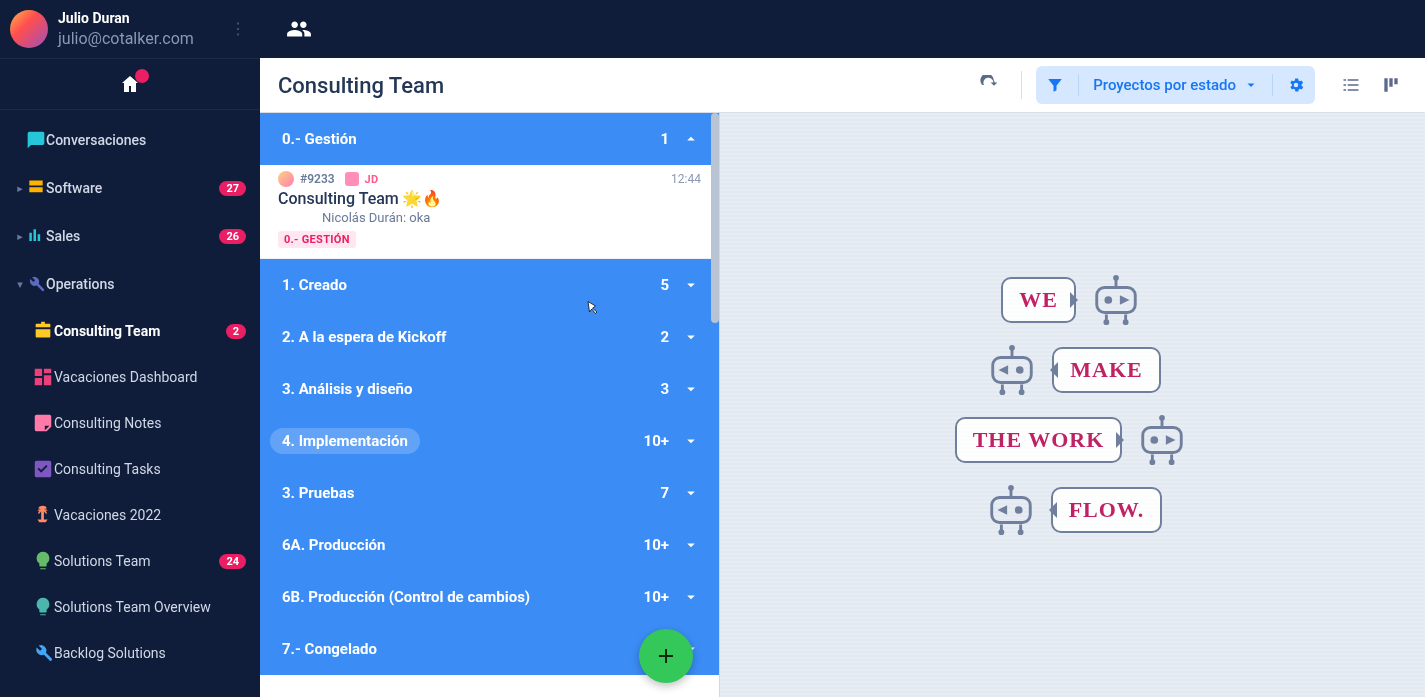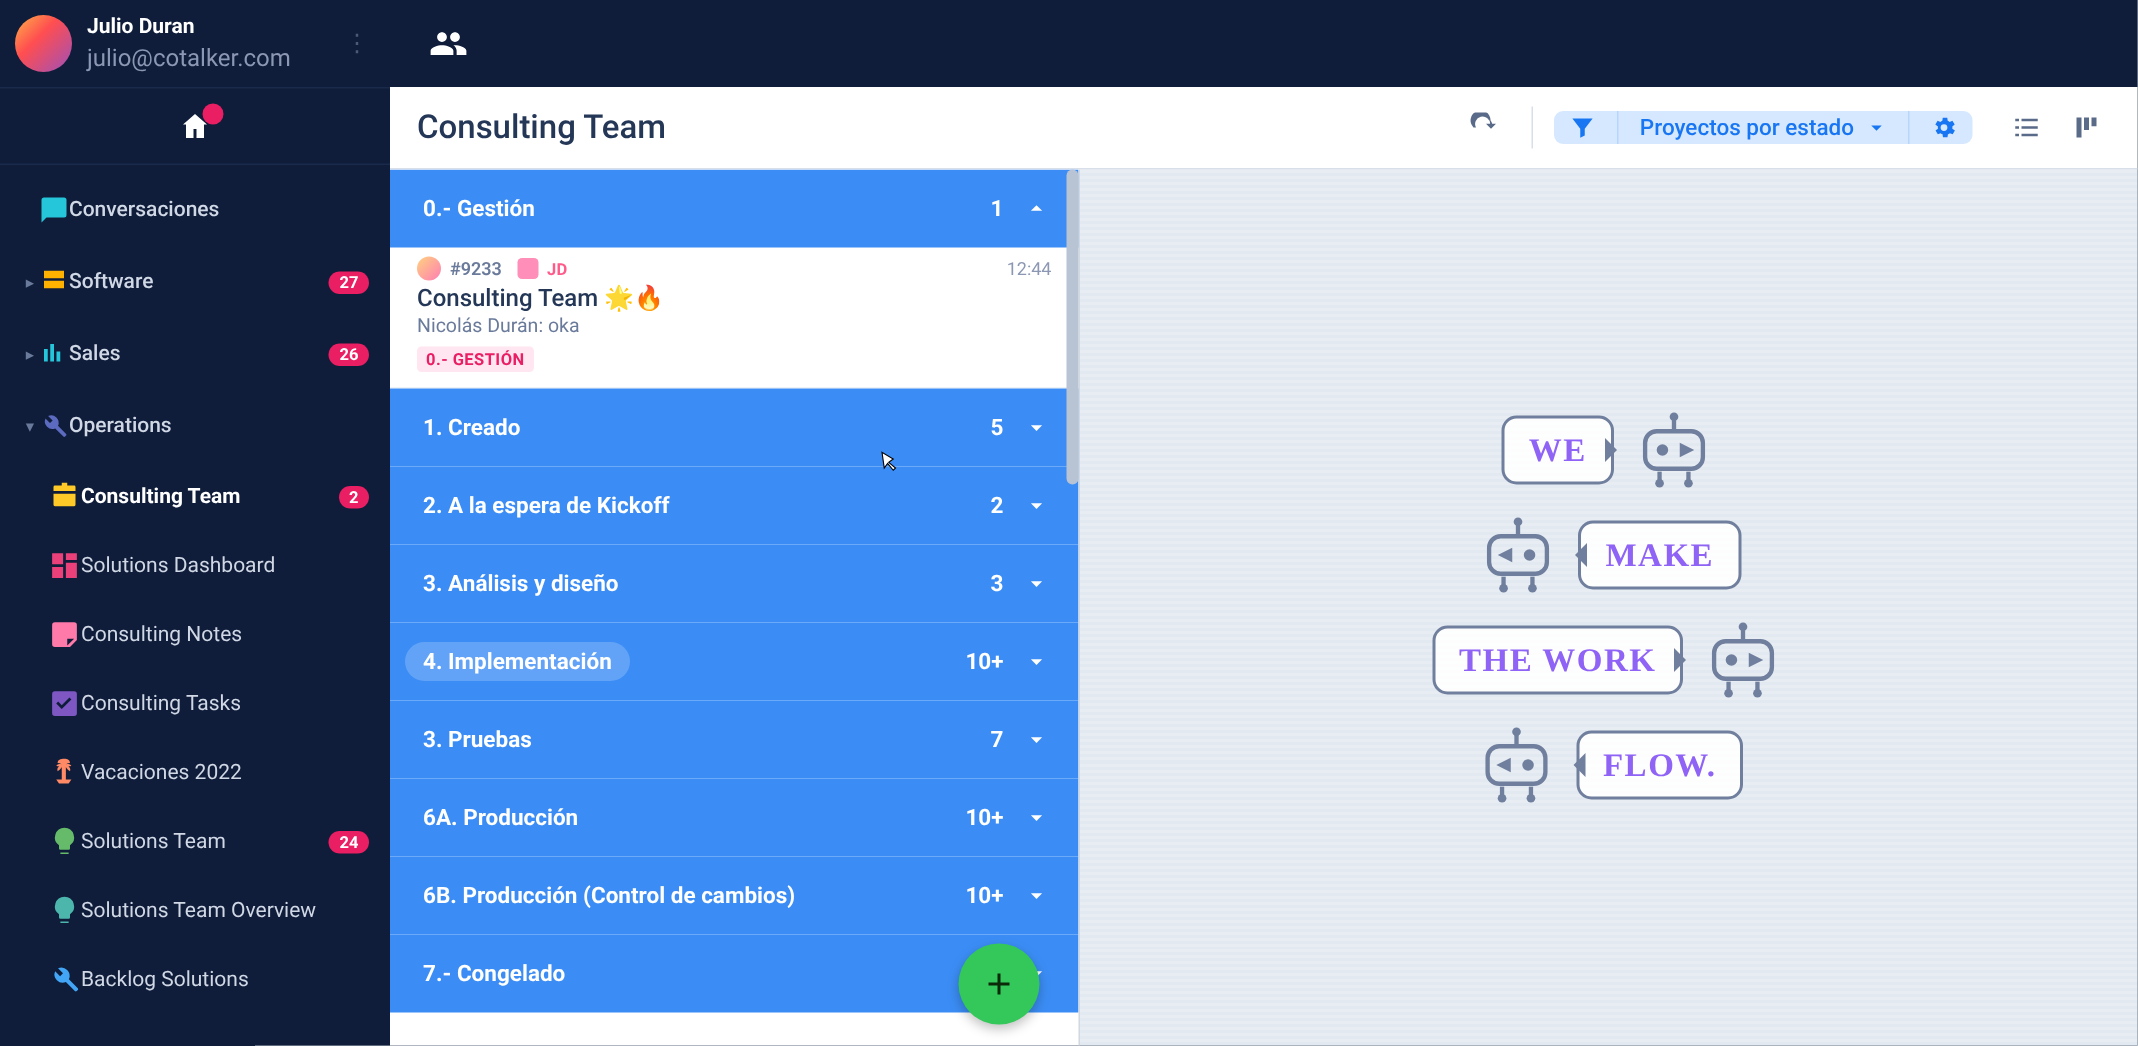--- a/index.html
+++ b/index.html
@@ -40,21 +40,21 @@
   .people-btn svg { width:26px; height:26px; fill:#fff;}
 
   
   .content { flex:1; background:#e8edf3; display:flex; flex-direction:column; min-height:0;}
   .header { height:55px; background:#fff; border-bottom:1px solid #d8dfe8; display:flex; align-items:center; padding:0 16px 0 18px; gap:10px;}
   .header-title { font-size:22px; font-weight:500; color:#243757; flex:0 0 auto;}
   .header-spacer { flex:1;}
   .hicon-btn { width:36px; height:36px; border-radius:6px; display:flex; align-items:center; justify-content:center; cursor:pointer; color:#5a6b8a;}
   .hicon-btn svg{width:20px;height:20px;fill:currentColor;}
   .vdiv { width:1px; height:28px; background:#d8dfe8; margin:0 4px;}
-  .filter-pill { background:#d6e8ff; color:#1976f2; height:22px; border-radius:6px; display:flex; align-items:center; padding:0 10px 0 10px; gap:8px; cursor:pointer;}
+  .filter-pill { background:#d6e8ff; color:#1976f2; height:38px; border-radius:6px; display:flex; align-items:center; padding:0 10px 0 10px; gap:8px; cursor:pointer;}
   .filter-pill .fdiv{width:1px;height:22px;background:#b8d6f9;margin:0 6px;}
   .filter-pill svg{width:18px;height:18px;fill:#1976f2;}
   .filter-pill .flabel{font-size:15px;font-weight:500;}
   .view-toggles{display:flex;gap:4px;margin-left:8px;}
 
   
   .body { flex:1; display:flex; min-height:0;}
   .list-pane { width:460px; background:#fff; display:flex; flex-direction:column; position:relative; border-right:1px solid #d0d8e0;}
   .list-scroll { flex:1; overflow-y:auto;}
   .group-head { background:#3b8df5; color:#fff; height:52px; display:flex; align-items:center; padding:0 18px 0 22px; cursor:pointer; gap:12px;}
@@ -65,33 +65,33 @@
   .group-head.subhover .glabel{background:rgba(255,255,255,0.2);border-radius:14px;padding:4px 12px;margin-left:-12px;flex:0 0 auto;}
   .group-head.subhover .gsp{flex:1;}
   .card { padding:6px 18px 10px 18px; border-bottom:1px solid #eef1f5;}
   .card-row1{display:flex;align-items:center;gap:6px;font-size:12px;}
   .card-row1 .cava{width:16px;height:16px;border-radius:50%;background:linear-gradient(135deg,#ffd27f,#ff7eb3);}
   .card-row1 .cid{color:#6a7a9a;font-weight:600;}
   .card-row1 .cavb{width:14px;height:14px;border-radius:3px;background:#ff8fb8;margin-left:4px;}
   .card-row1 .cas{color:#ff5a8a;font-weight:700;font-size:11px;letter-spacing:.3px;}
   .card-row1 .ctime{margin-left:auto;color:#8b97b3;}
   .card-title{font-size:16px;color:#243757;font-weight:500;margin-top:2px;}
-  .card-sub{font-size:13px;color:#6a7a9a;margin-top:2px;}
+  .card-sub{font-size:13px;color:#6a7a9a;margin-top:2px;margin-left:44px;}
   .card-tag{display:inline-block;margin-top:6px;background:#ffe6f0;color:#e91e63;font-size:11px;font-weight:700;border-radius:3px;padding:2px 6px;letter-spacing:.3px;}
   .fab{position:absolute;right:26px;bottom:14px;width:54px;height:54px;border-radius:50%;background:#34c759;display:flex;align-items:center;justify-content:center;box-shadow:0 3px 8px rgba(0,0,0,.25);cursor:pointer;}
   .fab svg{width:24px;height:24px;fill:#0a2a0a;}
   .list-scrollbar{position:absolute;top:0;right:0;width:8px;height:210px;background:#b8c3d4;border-radius:4px;}
 
   .detail-pane{flex:1;background:repeating-linear-gradient(0deg,#e3e9f0,#e3e9f0 2px,#e8edf3 2px,#e8edf3 4px);display:flex;align-items:center;justify-content:center;position:relative;}
   .placeholder{display:flex;flex-direction:column;gap:18px;align-items:center;opacity:.95;}
   .ph-row{display:flex;align-items:center;gap:12px;}
   .bubble{background:#fff;border:2.5px solid #6a7a9a;border-radius:10px;padding:8px 16px;position:relative;}
   .bubble.left::after{content:"";position:absolute;right:-12px;top:50%;transform:translateY(-50%);border:8px solid transparent;border-left-color:#6a7a9a;}
   .bubble.right::before{content:"";position:absolute;left:-12px;top:50%;transform:translateY(-50%);border:8px solid transparent;border-right-color:#6a7a9a;}
-  .bubble span{font-family:"Comic Sans MS",cursive;font-weight:700;font-size:22px;color:#8b5cf6;letter-spacing:1px;}
+  .bubble span{font-family:"Comic Sans MS",cursive;font-weight:700;font-size:22px;color:#be185d;letter-spacing:1px;}
   .robot{width:56px;height:52px;}
   .robot svg{width:100%;height:100%;}
 
   .cursor{position:absolute;left:582px;top:300px;width:18px;height:18px;pointer-events:none;z-index:50;}
   .cursor svg{width:100%;height:100%;}
 
   
   .ic-chat svg{fill:#26c6da;}
   .ic-soft svg{fill:#ffb300;}
   .ic-sales svg{fill:#26c6da;}
@@ -257,21 +257,21 @@
         </span>
       <span class="nlabel">Consulting Team</span>
       <span class="nbadge">2</span>
     </div>
     <div class="nav-item sub">
       <span class="nicon ic-dash">
           <svg viewBox="0 0 24 24">
             <use href="#i-dash"></use>
           </svg>
         </span>
-      <span class="nlabel">Solutions Dashboard</span>
+      <span class="nlabel">Vacaciones Dashboard</span>
     </div>
     <div class="nav-item sub">
       <span class="nicon ic-notes">
           <svg viewBox="0 0 24 24">
             <use href="#i-note"></use>
           </svg>
         </span>
       <span class="nlabel">Consulting Notes</span>
     </div>
     <div class="nav-item sub">

